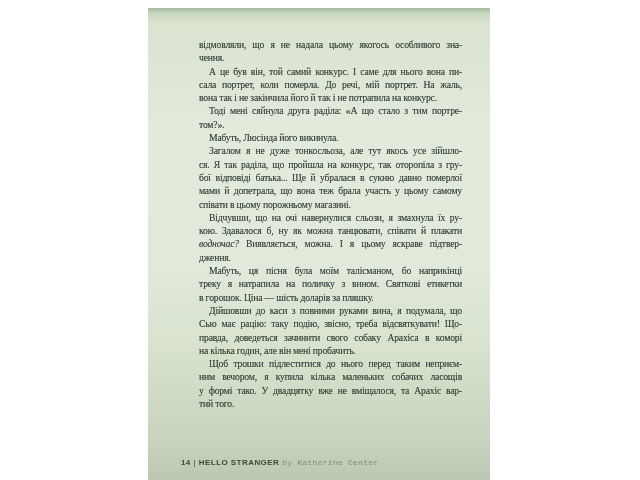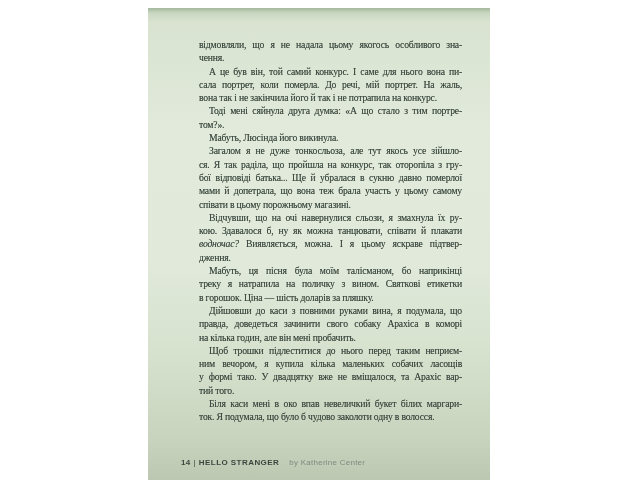--- a/index.html
+++ b/index.html
@@ -41,39 +41,39 @@
   .line i{font-style:italic;}
   .page-footer{
     position:absolute;left:33px;top:450px;width:300px;
     font-family:"Liberation Sans","DejaVu Sans",sans-serif;
     font-size:8px;letter-spacing:0.2px;color:var(--footer-text);
     white-space:nowrap;
   }
   .page-footer .pagenum{font-weight:bold;letter-spacing:0.3px;margin-top:42px;}
   .page-footer .sep{color:var(--footer-text);margin:0 3px;font-weight:400;}
   .page-footer .title{font-weight:bold;letter-spacing:0.45px;}
-  .page-footer .byline{color:var(--footer-byline);margin-left:10px;letter-spacing:0.25px;}
+  .page-footer .byline{color:var(--footer-byline);margin-left:3px;letter-spacing:0.25px;font-family:Liberation Mono, monospace;}
 </style>
 </head>
 <body>
 
 <div class="photo">
   <div class="book-page">
     <div class="page-text">
         <div class="para">
           <div class="line">відмовляли, що я не надала цьому якогось особливого зна-</div>
           <div class="line last">чення.</div>
         </div>
         <div class="para">
           <div class="line indent">А це був він, той самий конкурс. І саме для нього вона пи-</div>
           <div class="line">сала портрет, коли померла. До речі, мій портрет. На жаль,</div>
           <div class="line last">вона так і не закінчила його й так і не потрапила на конкурс.</div>
         </div>
         <div class="para">
-          <div class="line indent">Тоді мені сяйнула друга думка: «А що стало з тим портре-</div>
+          <div class="line indent">Тоді мені сяйнула друга раділа: «А що стало з тим портре-</div>
           <div class="line last">том?».</div>
         </div>
         <div class="para">
           <div class="line last indent">Мабуть, Люсінда його викинула.</div>
         </div>
         <div class="para">
           <div class="line indent">Загалом я не дуже тонкосльоза, але тут якось усе зійшло-</div>
           <div class="line">ся. Я так раділа, що пройшла на конкурс, так оторопіла з гру-</div>
           <div class="line">бої відповіді батька... Ще й убралася в сукню давно померлої</div>
           <div class="line">мами й допетрала, що вона теж брала участь у цьому самому</div>
@@ -85,31 +85,28 @@
           <div class="line"><i>водночас?</i> Виявляється, можна. І я цьому яскраве підтвер-</div>
           <div class="line last">дження.</div>
         </div>
         <div class="para">
           <div class="line indent">Мабуть, ця пісня була моїм талісманом, бо наприкінці</div>
           <div class="line">треку я натрапила на поличку з вином. Святкові етикетки</div>
           <div class="line last">в горошок. Ціна — шість доларів за пляшку.</div>
         </div>
         <div class="para">
           <div class="line indent">Дійшовши до каси з повними руками вина, я подумала, що</div>
+          <div class="line">Сью має рацію: таку подію, звісно, треба відсвяткувати! Що-</div>
           <div class="line">правда, доведеться зачинити свого собаку Арахіса в коморі</div>
           <div class="line last">на кілька годин, але він мені пробачить.</div>
         </div>
         <div class="para">
           <div class="line indent">Щоб трошки підлеститися до нього перед таким неприєм-</div>
           <div class="line">ним вечором, я купила кілька маленьких собачих ласощів</div>
           <div class="line">у формі тако. У двадцятку вже не вміщалося, та Арахіс вар-</div>
           <div class="line last">тий того.</div>
         </div>
-        <div class="para">
-          <div class="line indent">Біля каси мені в око впав невеличкий букет білих маргари-</div>
-          <div class="line last">ток. Я подумала, що було б чудово заколоти одну в волосся.</div>
-        </div>
       </div>
     <div class="page-footer">
       <span class="pagenum">14</span><span class="sep">|</span><span class="title">HELLO STRANGER</span><span class="byline">by Katherine Center</span>
     </div>
   </div>
 </div>
 
 </body></html>

